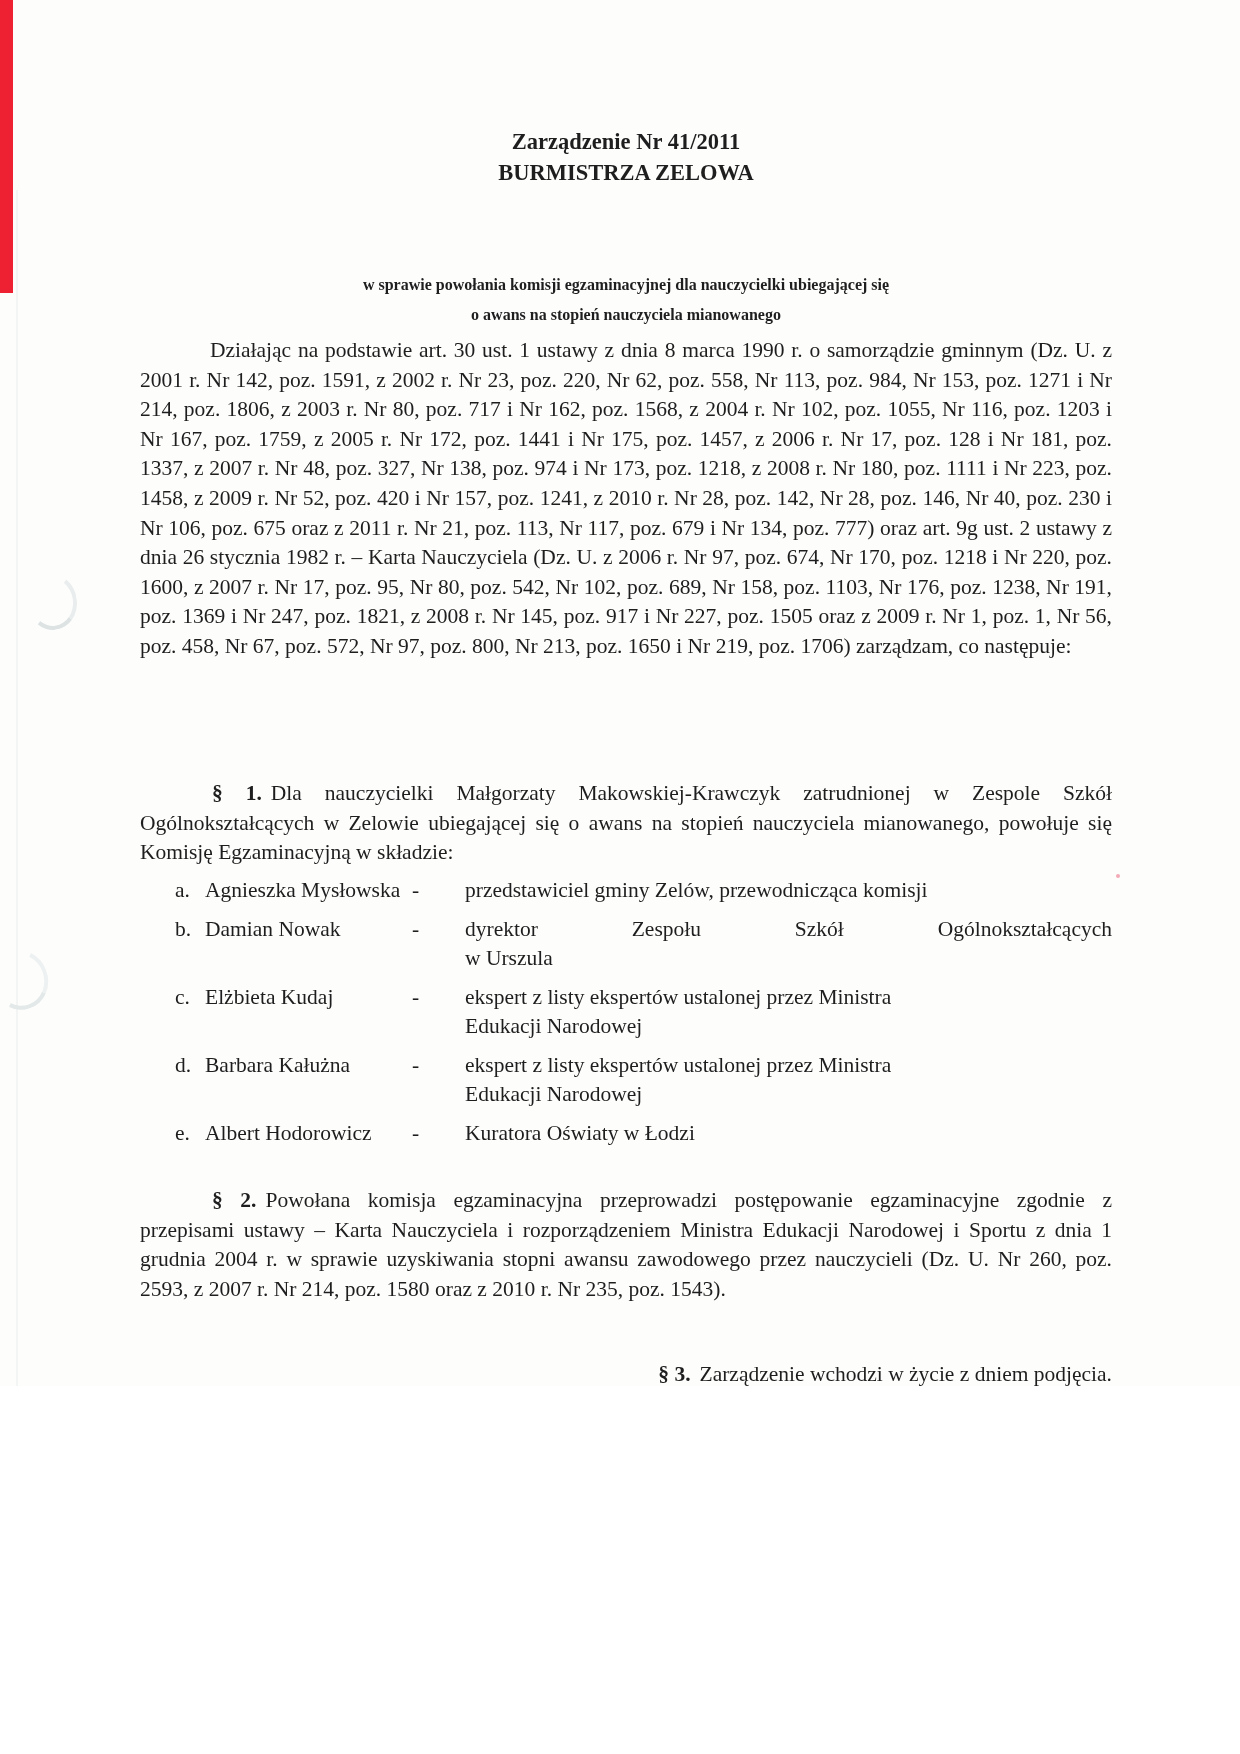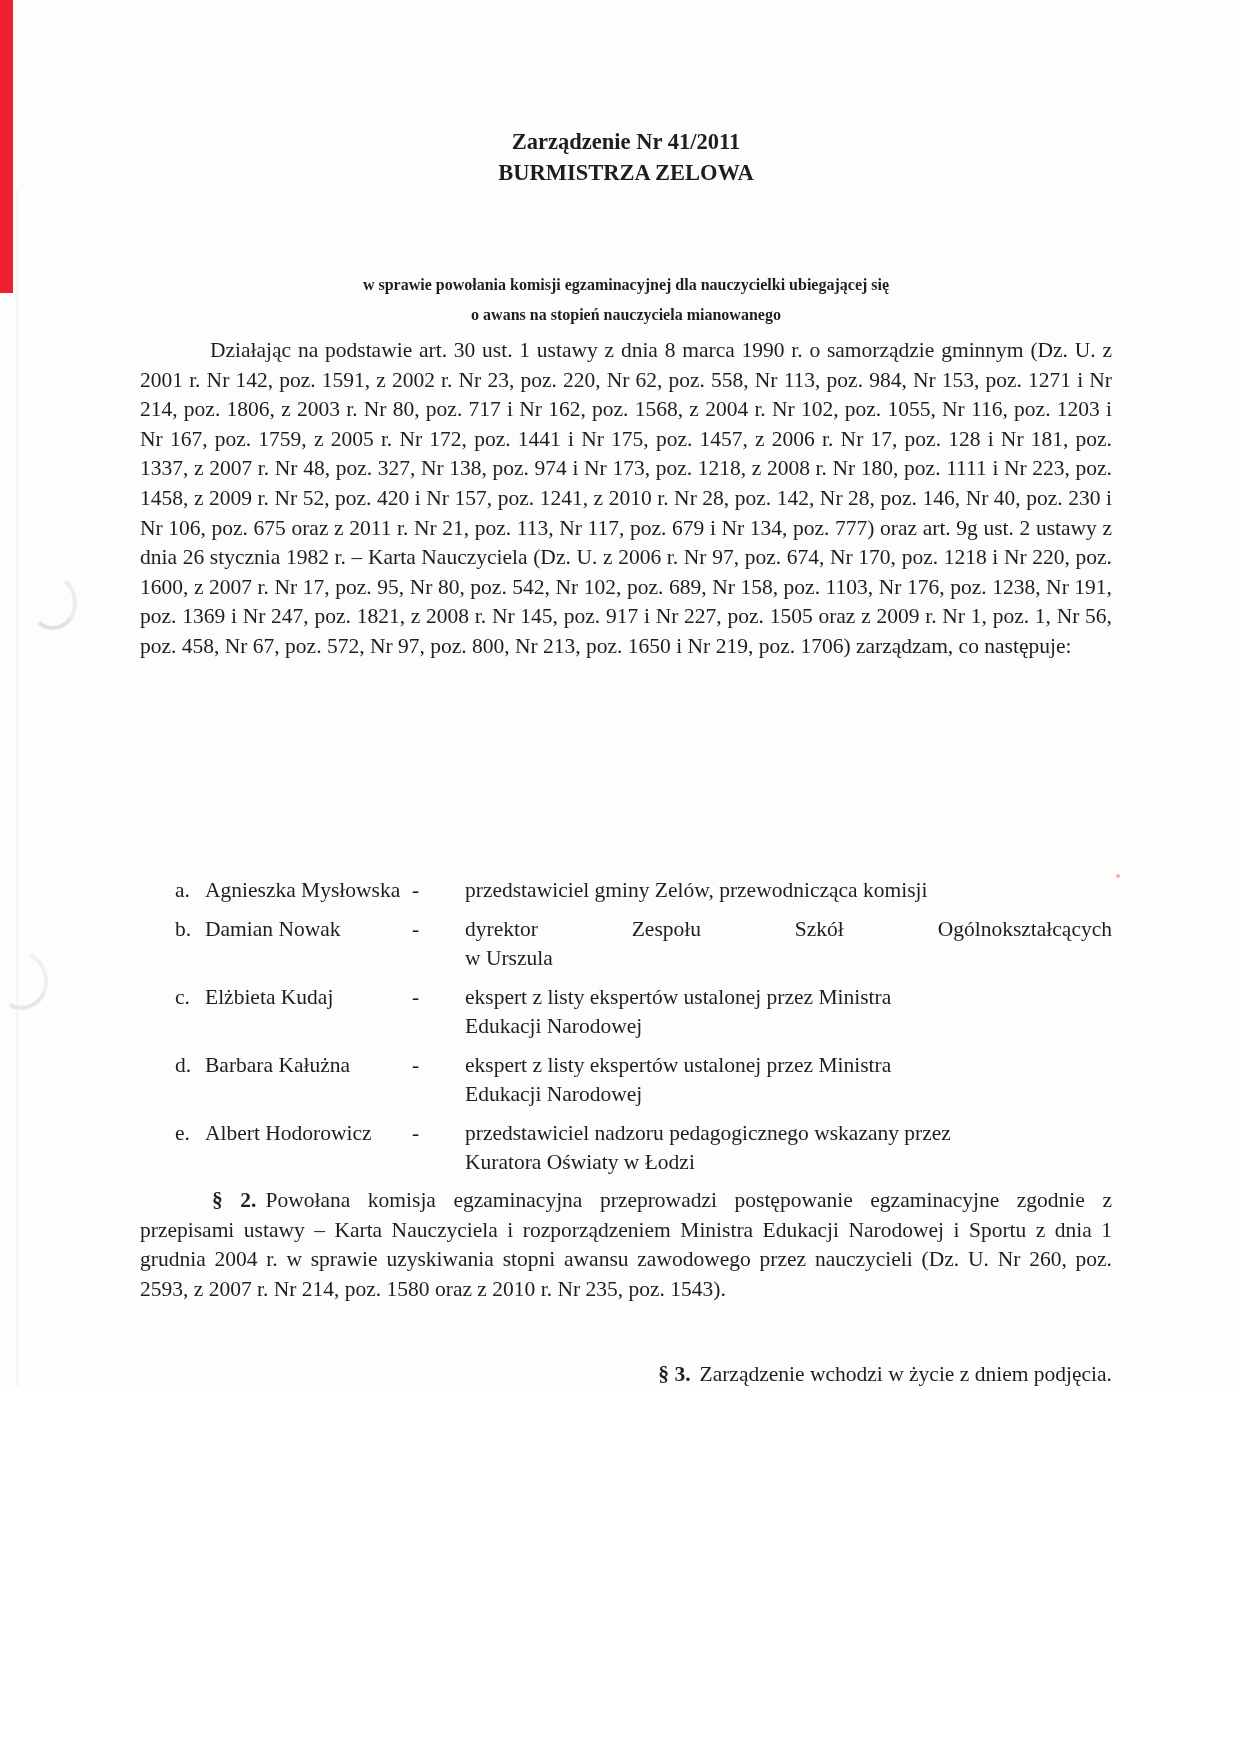--- a/index.html
+++ b/index.html
@@ -68,20 +68,23 @@
 
   <div class="abs center-bold subject-block">
     <div>w sprawie powołania komisji egzaminacyjnej dla nauczycielki ubiegającej się</div>
     <div>o awans na stopień nauczyciela mianowanego</div>
   </div>
 
   <div class="abs body-par preamble">
     <span>Działając na podstawie art. 30 ust. 1 ustawy z dnia 8 marca 1990 r. o samorządzie gminnym (Dz. U. z 2001 r. Nr 142, poz. 1591, z 2002 r. Nr 23, poz. 220, Nr 62, poz. 558, Nr 113, poz. 984, Nr 153, poz. 1271 i Nr 214, poz. 1806, z 2003 r. Nr 80, poz. 717 i Nr 162, poz. 1568, z 2004 r. Nr 102, poz. 1055, Nr 116, poz. 1203 i Nr 167, poz. 1759, z 2005 r. Nr 172, poz. 1441 i Nr 175, poz. 1457, z 2006 r. Nr 17, poz. 128 i Nr 181, poz. 1337, z 2007 r. Nr 48, poz. 327, Nr 138, poz. 974 i Nr 173, poz. 1218, z 2008 r. Nr 180, poz. 1111 i Nr 223, poz. 1458, z 2009 r. Nr 52, poz. 420 i Nr 157, poz. 1241, z 2010 r. Nr 28, poz. 142, Nr 28, poz. 146, Nr 40, poz. 230 i Nr 106, poz. 675 oraz z 2011 r. Nr 21, poz. 113, Nr 117, poz. 679 i Nr 134, poz. 777) oraz art. 9g ust. 2 ustawy z dnia 26 stycznia 1982 r. – Karta Nauczyciela (Dz. U. z 2006 r. Nr 97, poz. 674, Nr 170, poz. 1218 i Nr 220, poz. 1600, z 2007 r. Nr 17, poz. 95, Nr 80, poz. 542, Nr 102, poz. 689, Nr 158, poz. 1103, Nr 176, poz. 1238, Nr 191, poz. 1369 i Nr 247, poz. 1821, z 2008 r. Nr 145, poz. 917 i Nr 227, poz. 1505 oraz z 2009 r. Nr 1, poz. 1, Nr 56, poz. 458, Nr 67, poz. 572, Nr 97, poz. 800, Nr 213, poz. 1650 i Nr 219, poz. 1706) zarządzam, co następuje:</span>
   </div>
 
+  <div class="abs body-par section sec1">
+    <b class="plabel">§ 1.</b><span>Dla nauczycielki Małgorzaty Makowskiej-Krawczyk zatrudnionej w Zespole Szkół Ogólnokształcących w Zelowie ubiegającej się o awans na stopień nauczyciela mianowanego, powołuje się Komisję Egzaminacyjną w składzie:</span>
+  </div>
 
   <div class="abs committee">
 
     <div class="crow">
       <div>a.</div>
       <div class="cname">Agnieszka Mysłowska</div>
       <div>-</div>
       <div>
         <div>przedstawiciel gminy Zelów, przewodnicząca komisji</div>
       </div>
@@ -115,21 +118,20 @@
         <div>ekspert z listy ekspertów ustalonej przez Ministra</div>
         <div>Edukacji Narodowej</div>
       </div>
     </div>
 
     <div class="crow">
       <div>e.</div>
       <div class="cname">Albert Hodorowicz</div>
       <div>-</div>
       <div>
-        <div>przedstawiciel nadzoru pedagogicznego wskazany przez</div>
         <div>Kuratora Oświaty w Łodzi</div>
       </div>
     </div>
 
   </div>
 
   <div class="abs body-par section sec2">
     <b class="plabel">§ 2.</b><span>Powołana komisja egzaminacyjna przeprowadzi postępowanie egzaminacyjne zgodnie z przepisami ustawy – Karta Nauczyciela i rozporządzeniem Ministra Edukacji Narodowej i Sportu z dnia 1 grudnia 2004 r. w sprawie uzyskiwania stopni awansu zawodowego przez nauczycieli (Dz. U. Nr 260, poz. 2593, z 2007 r. Nr 214, poz. 1580 oraz z 2010 r. Nr 235, poz. 1543).</span>
   </div>
 

